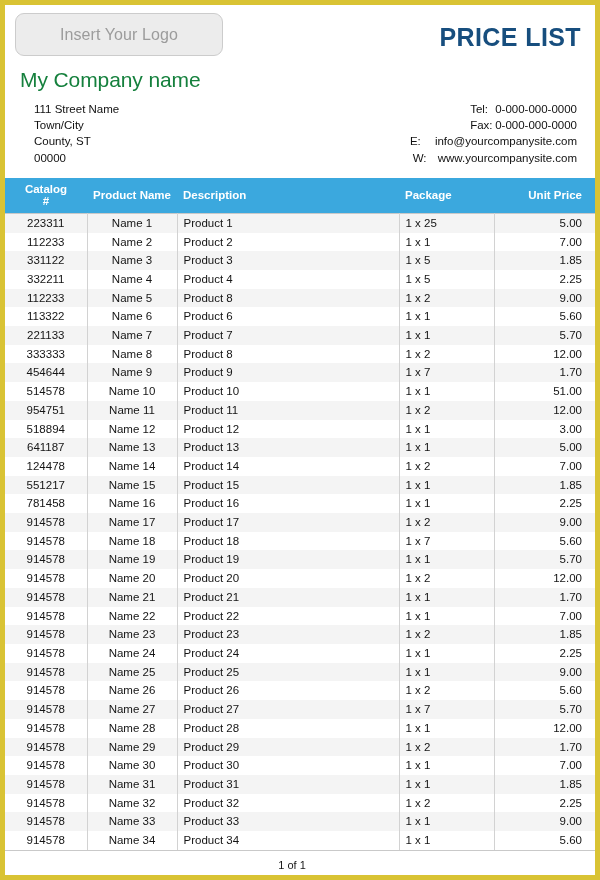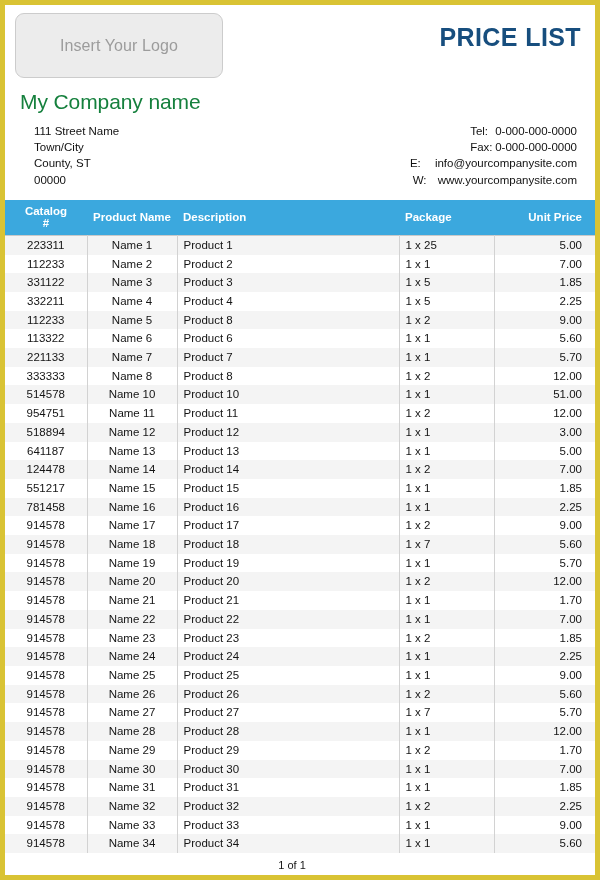--- a/index.html
+++ b/index.html
@@ -33,21 +33,21 @@
     flex: 0 0 auto;
   }
   #header-top {
     display: flex;
     align-items: flex-start;
     justify-content: space-between;
   }
   #logo-box {
     box-sizing: border-box;
     width: 208px;
-    height: 65px;
+    height: 43px;
     border: 1px solid #cccccc;
     border-radius: 9px;
     background: #ececec;
     display: flex;
     align-items: center;
     justify-content: center;
   }
   #logo-placeholder {
     color: #9c9c9c;
     font-size: 16px;
@@ -278,20 +278,27 @@
             <td class="c-price">5.70</td>
           </tr>
           <tr>
             <td class="c-catalog">333333</td>
             <td class="c-name">Name 8</td>
             <td class="c-desc">Product 8</td>
             <td class="c-package">1 x 2</td>
             <td class="c-price">12.00</td>
           </tr>
           <tr>
+            <td class="c-catalog">454644</td>
+            <td class="c-name">Name 9</td>
+            <td class="c-desc">Product 9</td>
+            <td class="c-package">1 x 7</td>
+            <td class="c-price">1.70</td>
+          </tr>
+          <tr>
             <td class="c-catalog">514578</td>
             <td class="c-name">Name 10</td>
             <td class="c-desc">Product 10</td>
             <td class="c-package">1 x 1</td>
             <td class="c-price">51.00</td>
           </tr>
           <tr>
             <td class="c-catalog">954751</td>
             <td class="c-name">Name 11</td>
             <td class="c-desc">Product 11</td>

